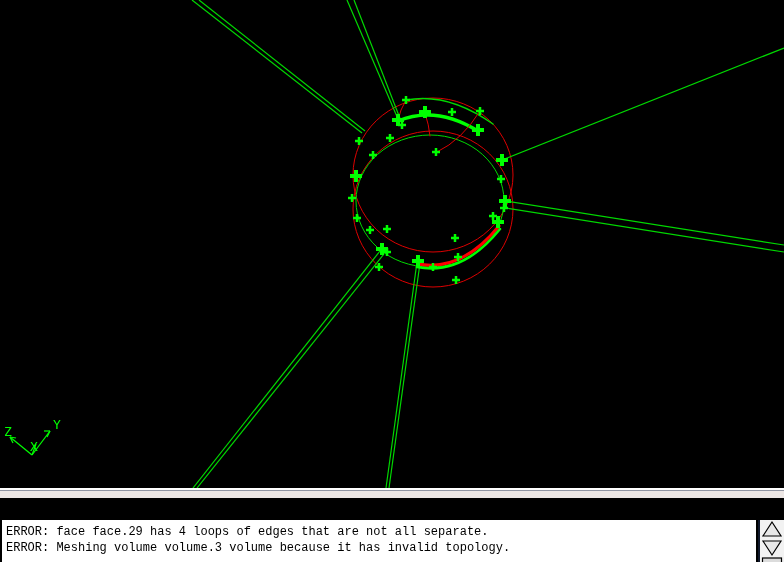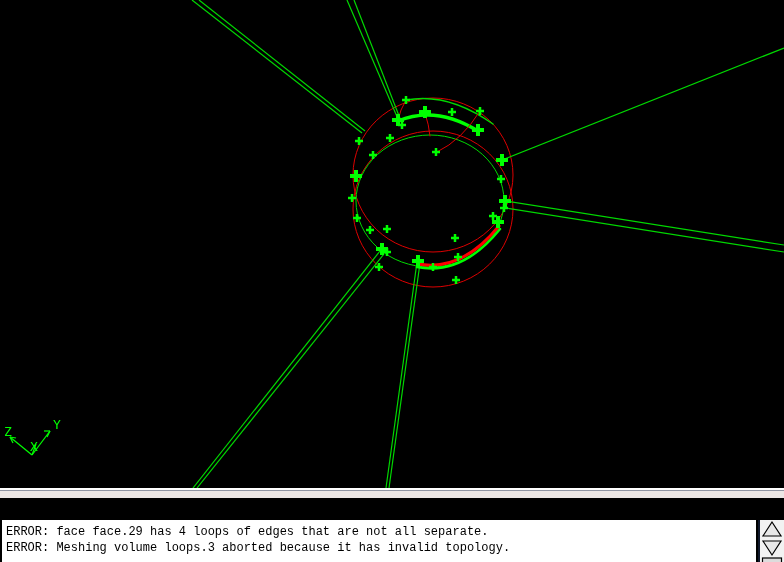--- a/index.html
+++ b/index.html
@@ -126,21 +126,21 @@
         <text x="30" y="451" fill="#00ff00" font-family="&quot;DejaVu Sans Mono&quot;, monospace" font-size="13px">X</text>
       </svg>
   </div>
 
   <div class="sash"></div>
 
 
   <div class="bodyrow">
     <div class="textarea">
       <div class="tline">ERROR: face face.29 has 4 loops of edges that are not all separate.</div>
-      <div class="tline">ERROR: Meshing volume loops.3 aborted because it has invalid topology.</div>
+      <div class="tline">ERROR: Meshing volume volume.3 volume because it has invalid topology.</div>
     </div>
     <div class="vscroll">
       <svg width="24" height="42" viewBox="0 0 24 42">
         <polygon points="12,2 3,16 21,16" fill="#e8e8e8" stroke="#000000" stroke-width="1.2"></polygon>
         <polygon points="3,21 21,21 12,35" fill="#e8e8e8" stroke="#000000" stroke-width="1.2"></polygon>
         <rect x="2.5" y="38" width="19" height="6" fill="#dcdcdc" stroke="#000000" stroke-width="1.2"></rect>
       </svg>
     </div>
   </div>
 

